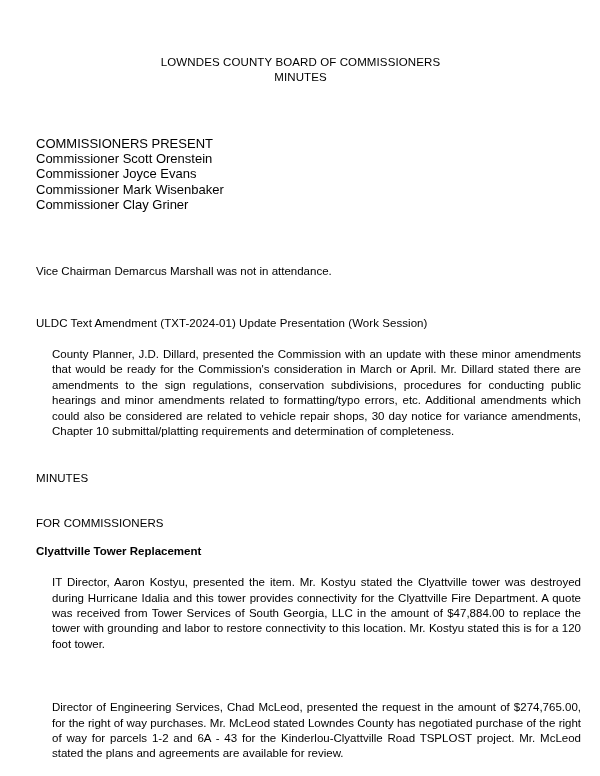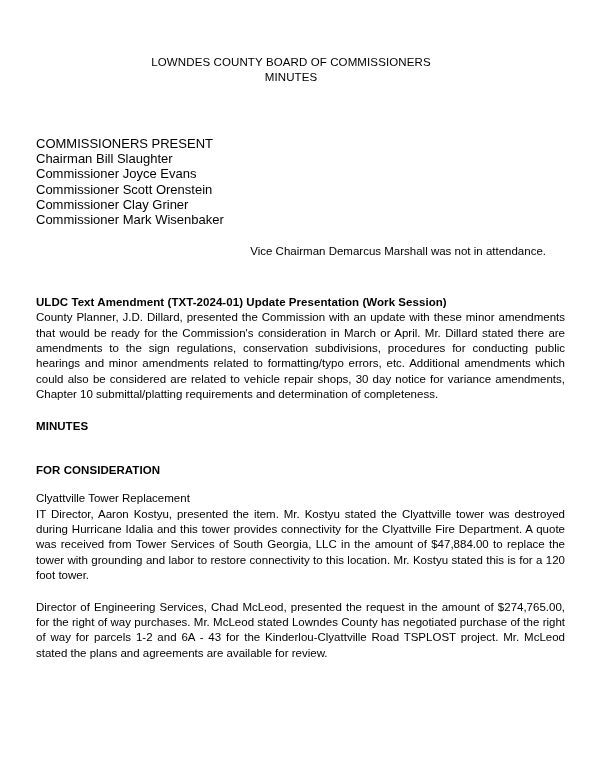--- a/index.html
+++ b/index.html
@@ -17,21 +17,21 @@
     color: #000000;
     -webkit-font-smoothing: antialiased;
   }
   .page {
     position: absolute;
     left: 0; top: 0;
     width: 600px;
     height: 776px;
     background: #ffffff;
     box-sizing: border-box;
-    padding: 55px 54px 0 36px;
+    padding: 55px 35px 0 36px;
   }
   .doc-header {
     text-align: center;
     font-size: 11.5px;
     line-height: 15.4px;
     letter-spacing: 0.01em;
   }
   .doc-header div { white-space: nowrap; }
 
   .spacer-lg { height: 50px; }
@@ -39,45 +39,46 @@
   .attendance {
     font-size: 13px;
     line-height: 15.3px;
     text-align: left;
   }
   .attendance div { white-space: nowrap; }
 
   .body-line {
     font-size: 11.5px;
     line-height: 15.3px;
-    text-align: right;
+    text-align: left;
+    margin-top: 36px;
   }
 
   .section-heading {
     font-size: 11.5px;
-    font-weight: bold;
+    font-weight: normal;
     line-height: 15.3px;
     text-align: left;
     letter-spacing: 0.005em;
   }
 
   .sub-heading {
     font-size: 11.5px;
-    font-weight: normal;
+    font-weight: bold;
     line-height: 15.3px;
     text-align: left;
   }
 
   .para {
     font-size: 11.5px;
     line-height: 15.4px;
     text-align: justify;
     text-justify: inter-word;
     width: 529px;
-    margin: 0;
+    margin: 16px;
     hyphens: none;
   }
   .para-last-natural { text-align-last: left; }
   .gap-13 { height: 13px; }
   .gap-16 { height: 16px; }
   .gap-20 { height: 20px; }
 </style>
 </head>
 <body>
 
@@ -85,25 +86,24 @@
 
   <div class="doc-header">
     <div>LOWNDES COUNTY BOARD OF COMMISSIONERS</div>
     <div>MINUTES</div>
   </div>
 
   <div class="spacer-lg"></div>
 
   <div class="attendance">
     <div>COMMISSIONERS PRESENT</div>
-    <div>Chairman Bill Slaughter</div>
+    <div>Commissioner Scott Orenstein</div>
     <div>Commissioner Joyce Evans</div>
-    <div>Commissioner Scott Orenstein</div>
+    <div>Commissioner Mark Wisenbaker</div>
     <div>Commissioner Clay Griner</div>
-    <div>Commissioner Mark Wisenbaker</div>
   </div>
 
   <div class="gap-16"></div>
 
   <div class="body-line">Vice Chairman Demarcus Marshall was not in attendance.</div>
 
   <div class="gap-16"></div>
 
 
   <div class="gap-20"></div>
@@ -113,21 +113,21 @@
 
   <div class="gap-16"></div>
 
   <div class="section-heading">MINUTES</div>
 
   <div class="gap-13"></div>
 
 
   <div class="gap-16"></div>
 
-  <div class="section-heading">FOR CONSIDERATION</div>
+  <div class="section-heading">FOR COMMISSIONERS</div>
 
   <div class="gap-13"></div>
 
   <div class="sub-heading">Clyattville Tower Replacement</div>
   <p class="para para-last-natural">IT Director, Aaron Kostyu, presented the item.  Mr. Kostyu stated the Clyattville tower was destroyed during Hurricane Idalia and this tower provides connectivity for the Clyattville Fire Department.  A quote was received from Tower Services of South Georgia, LLC in the amount of $47,884.00 to replace the tower with grounding and labor to restore connectivity to this location. Mr. Kostyu stated this is for a 120 foot tower.</p>
 
   <div class="gap-16"></div>
 
   <p class="para para-last-natural">Director of Engineering Services, Chad McLeod, presented the request in the amount of $274,765.00, for the right of way purchases.  Mr. McLeod stated Lowndes County has negotiated purchase of the right of way for parcels 1-2 and 6A - 43 for the Kinderlou-Clyattville Road TSPLOST project.  Mr. McLeod stated the plans and agreements are available for review.</p>
 

